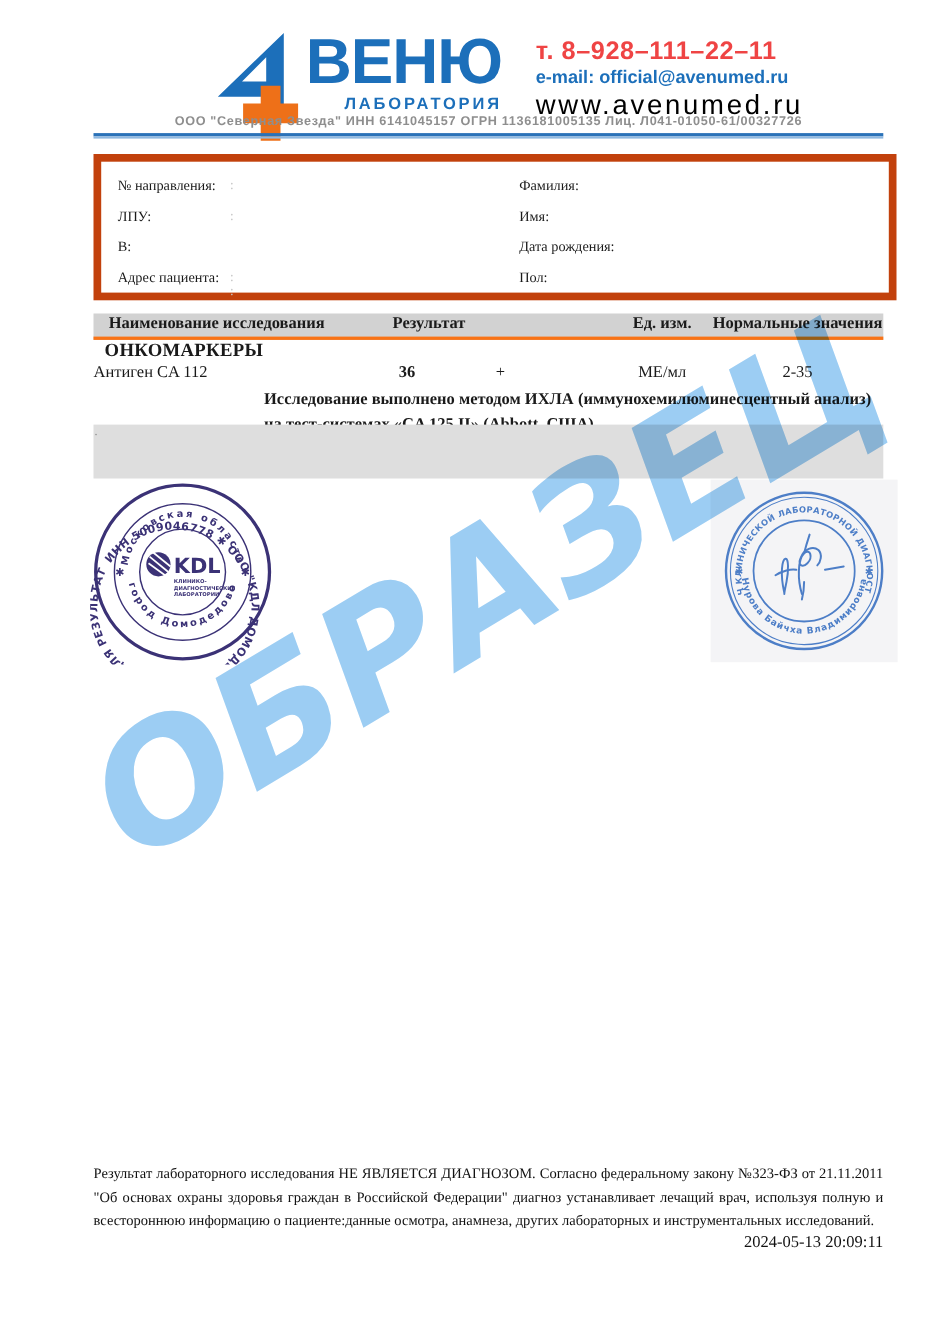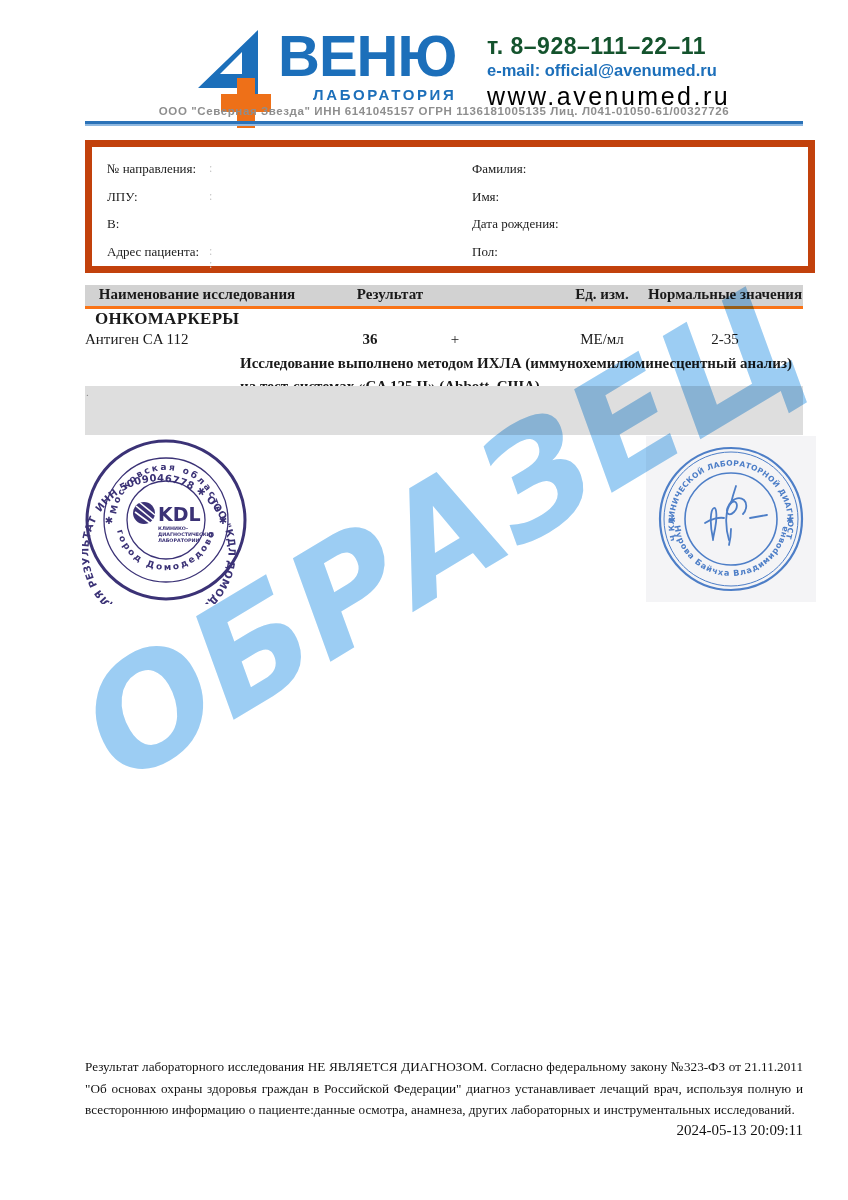--- a/index.html
+++ b/index.html
@@ -8,21 +8,21 @@
 
   
   .logo{position:absolute;left:196px;top:30px;display:flex;align-items:flex-start;}
   .logo-mark{width:80px;height:100px;}
   .logo-textcol{margin-left:2px;display:flex;flex-direction:column;align-items:flex-end;}
   .logo-brand{font-family:"Liberation Sans",sans-serif;font-weight:bold;font-size:58px;
               line-height:52px;letter-spacing:-1px;color:#1c6fba;}
   .logo-sub{font-family:"Liberation Sans",sans-serif;font-weight:bold;font-size:15px;
             letter-spacing:2.6px;color:#1c6fba;margin-top:4px;}
   .contacts{position:absolute;left:487px;top:33px;width:300px;font-family:"Liberation Sans",sans-serif;}
-  .phone{font-size:23px;font-weight:bold;color:#14532d;letter-spacing:0.5px;}
+  .phone{font-size:23px;font-weight:bold;color:#ef4444;letter-spacing:0.5px;}
   .email{font-size:16.5px;font-weight:bold;color:#1c6fba;margin-top:1px;}
   .www{font-size:25px;color:#000000;letter-spacing:2.5px;margin-top:2px;}
   .company-line{position:absolute;left:85px;top:105px;width:718px;text-align:center;
                 font-family:"Liberation Sans",sans-serif;font-size:11.5px;font-weight:bold;
                 color:#8e8e8e;letter-spacing:0.6px;}
   .blue-rule{position:absolute;left:85px;top:121px;width:718px;height:0;
              border-top:3px solid #2b72b8;border-bottom:2px solid #8fb8e0;}
 
   
   .patient-box{position:absolute;left:85px;top:140px;width:716px;height:119px;

